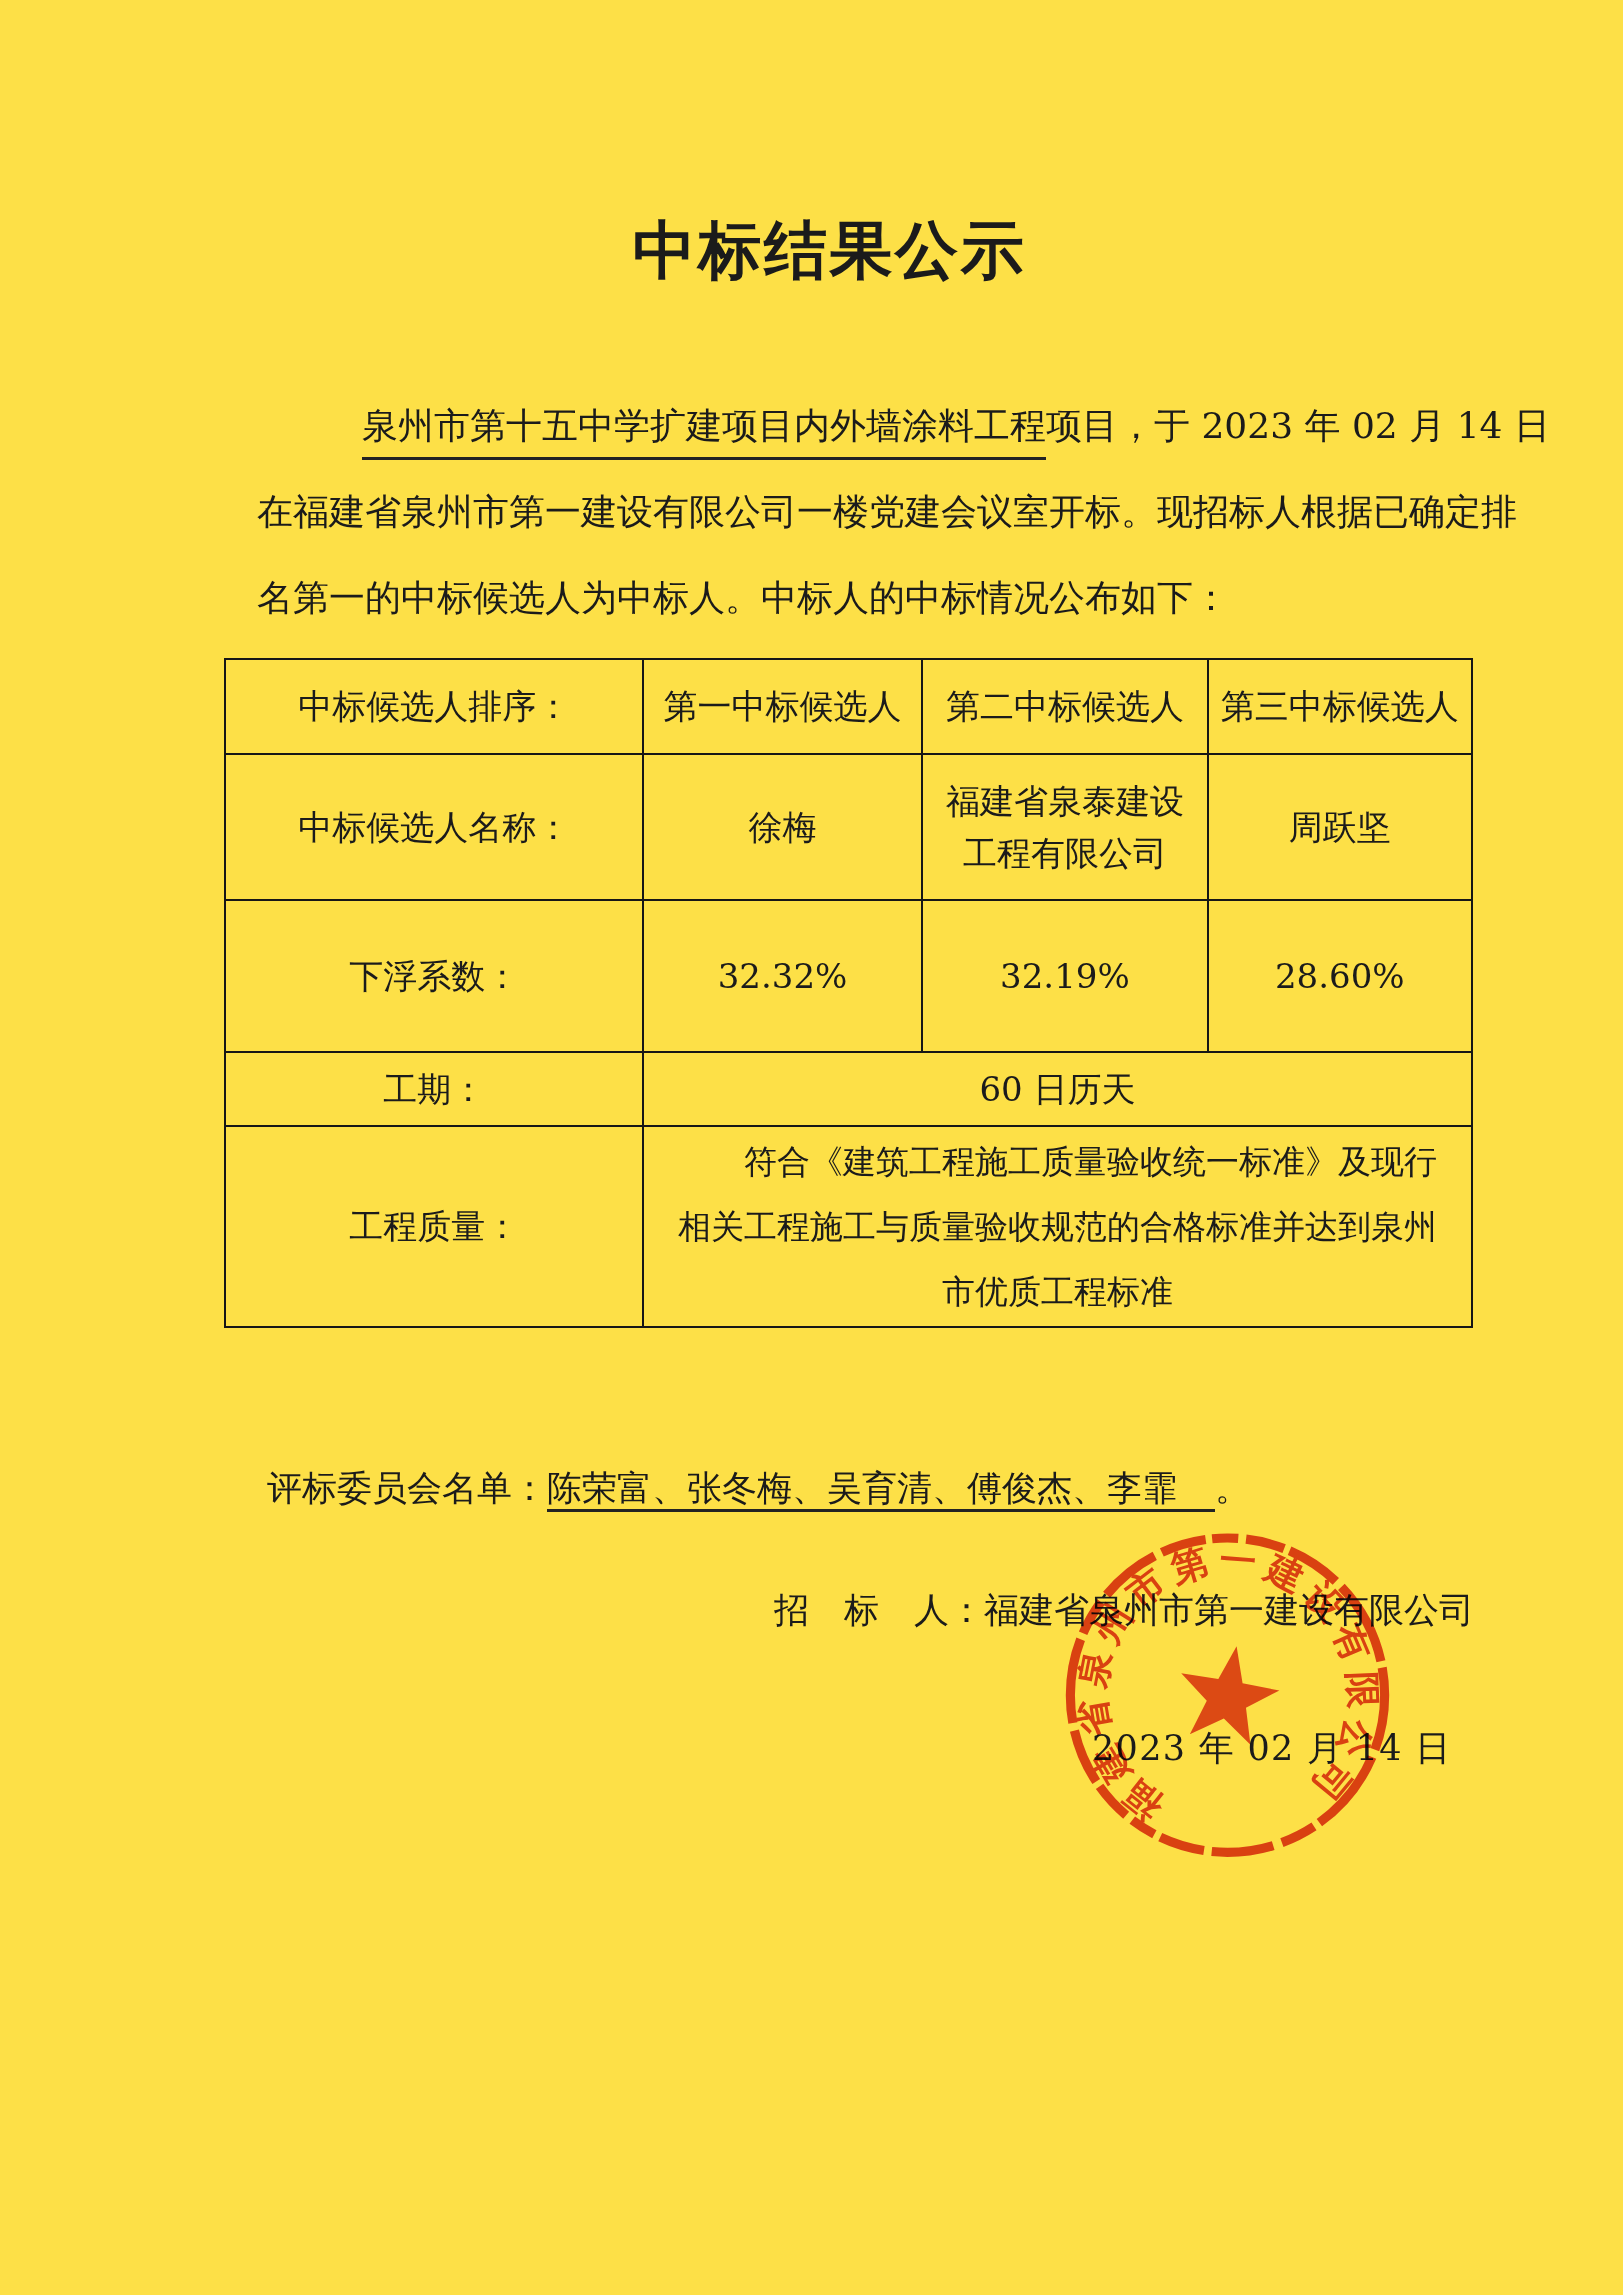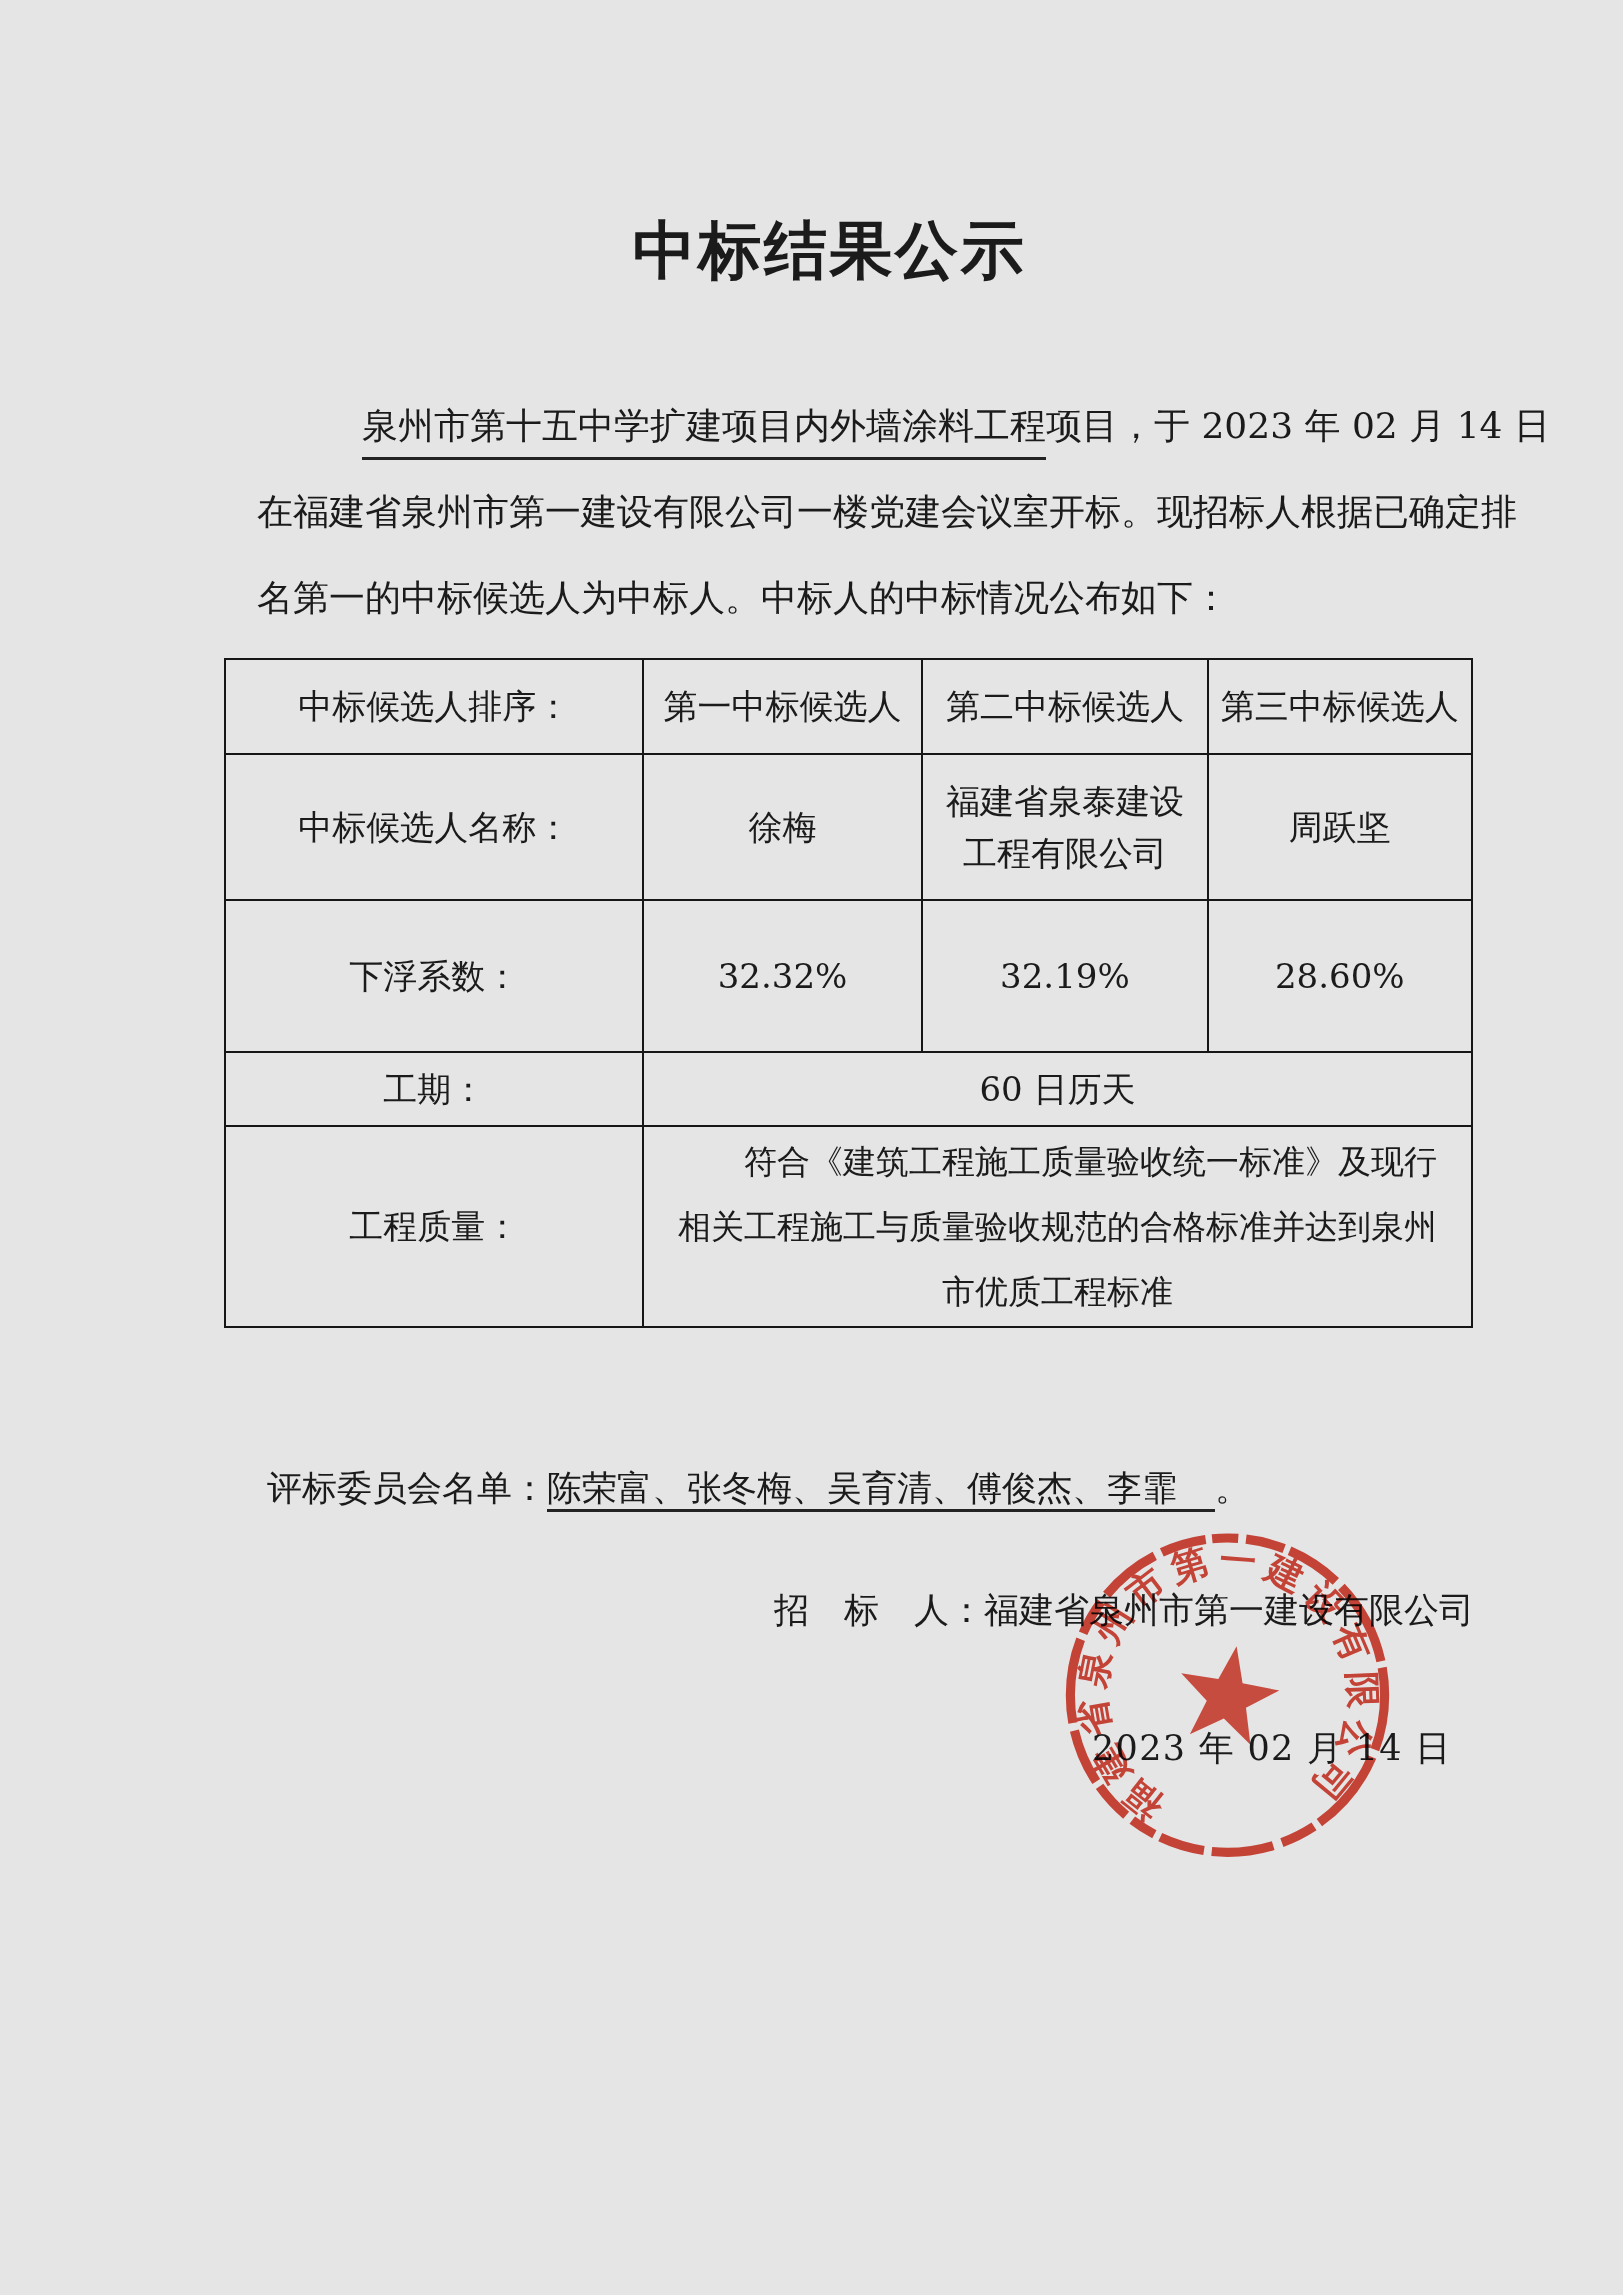--- a/index.html
+++ b/index.html
@@ -1,20 +1,20 @@
 <!DOCTYPE html>
 <html style="font-size:10.5px"><head>
 <meta charset="utf-8">
 <style>
   html,body{margin:0;padding:0;background:#9a9a9a;}
   .page{
     position:relative;
     width:1623px;height:2295px;
     margin:0 auto;
-    background:#e5e5e5;
+    background:#fde047;
     font-family:"DejaVu Serif","Liberation Serif",serif;
     color:#1b1b1b;
     overflow:hidden;
   }
   .doc-title{
     padding-top:216px;
     margin-left:36px;
     text-align:center;
     font-size:63px;
     font-weight:bold;

